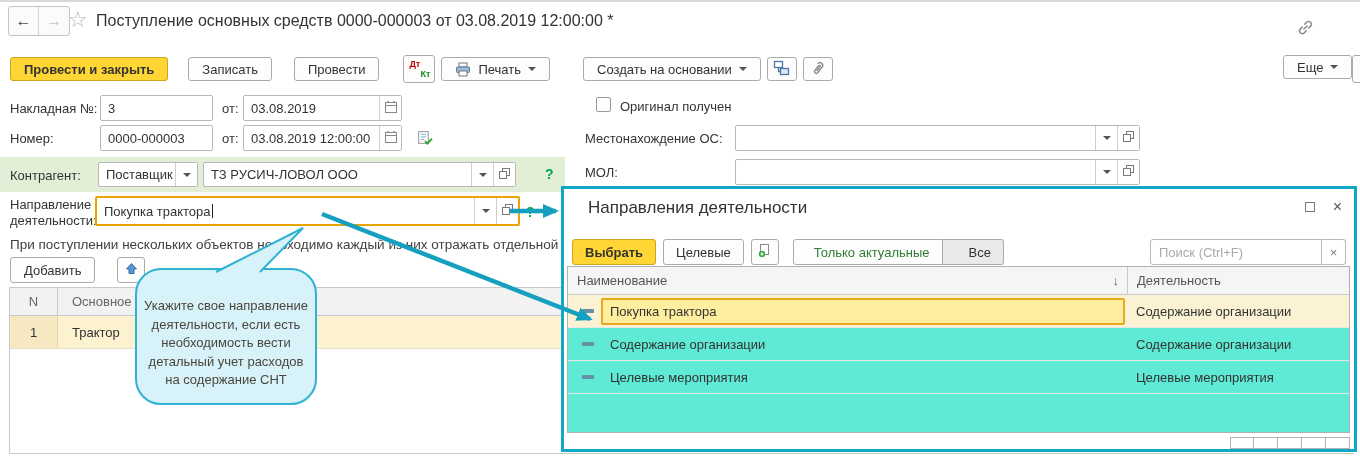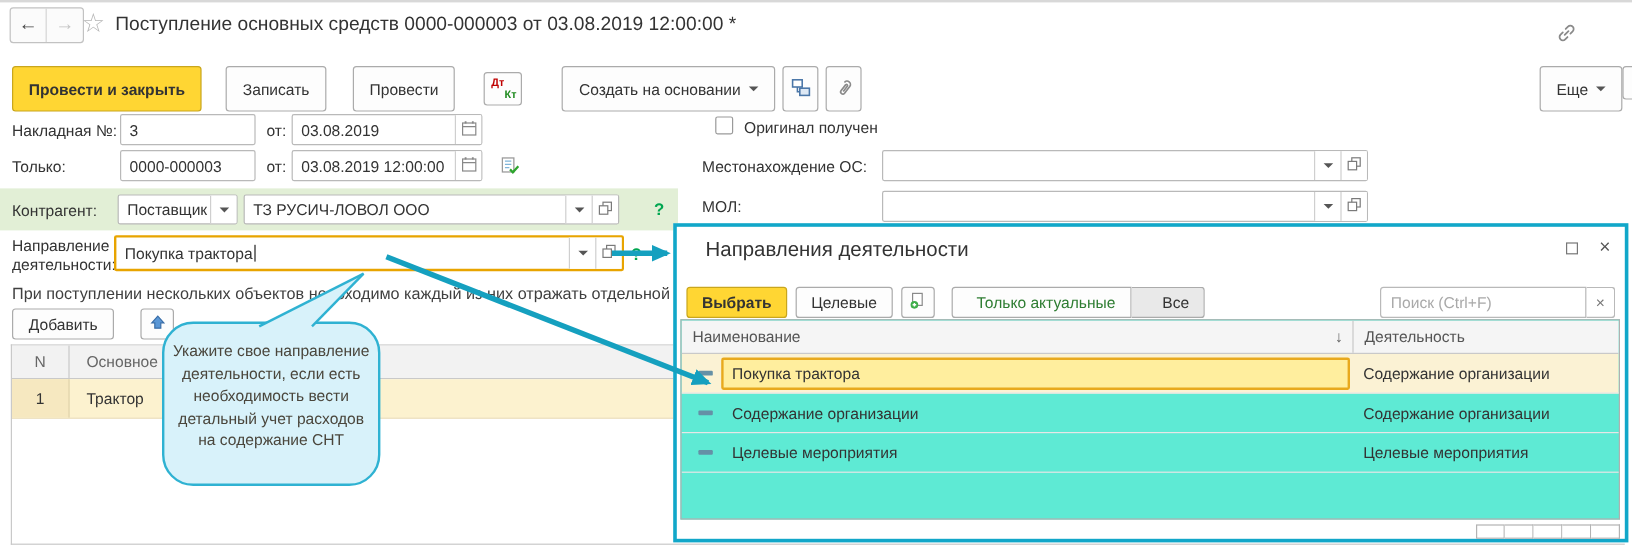--- a/index.html
+++ b/index.html
@@ -12,21 +12,21 @@
   .navgroup { position:absolute; left:8px; top:6px; display:flex; border:1px solid #c2c2c2; border-radius:3px; background:#fbfbfb; }
   .navbtn { width:30px; height:28px; display:flex; align-items:center; justify-content:center; font-size:16px; }
   .navbtn.back { color:#444; border-right:1px solid #d5d5d5; }
   .navbtn.fwd { color:#c3c3c3; }
   .star { position:absolute; left:68px; top:8px; font-size:22px; color:#b5b5b5; line-height:24px; }
   .doc-title { position:absolute; left:96px; top:12px; font-size:16px; color:#333; white-space:nowrap; }
   .linkicon { position:absolute; left:1296px; top:18px; }
 
   
   .cmdbar { position:absolute; left:10px; top:55px; display:flex; align-items:center; }
-  .btn { height:38px; display:inline-flex; align-items:center; padding:0 13px; background:#fdfdfd; border:1px solid #ababab; border-radius:3px; color:#333; white-space:nowrap; }
+  .btn { height:24px; display:inline-flex; align-items:center; padding:0 13px; background:#fdfdfd; border:1px solid #ababab; border-radius:3px; color:#333; white-space:nowrap; }
   .btn-yellow { background:#FFD633; border-color:#c9a61d; font-weight:bold; }
   .ibtn { width:30px; padding:0; justify-content:center; }
   .cd { width:0; height:0; border-left:4px solid transparent; border-right:4px solid transparent; border-top:4px solid #555; display:inline-block; margin-left:7px; }
   .dtkt { position:relative; width:32px; height:28px; font-size:9px; font-weight:bold; }
   .dtkt .dt { position:absolute; left:5px; top:3px; color:#c00000; }
   .dtkt .kt { position:absolute; right:4px; bottom:3px; color:#1e8a1e; }
   .micon { margin-right:7px; display:inline-flex; }
   .more-btn { position:absolute; left:1283px; top:55px; }
   .sliver-btn { position:absolute; left:1352px; top:55px; width:30px; height:28px; background:#fdfdfd; border:1px solid #ababab; border-radius:3px; }
 
@@ -46,21 +46,21 @@
   
   .items-toolbar-btn { position:absolute; top:257px; height:26px; }
   .itable { position:absolute; left:9px; top:287px; width:1345px; height:167px; border:1px solid #c9c9c9; border-right:none; background:#fff; }
   .itable .hrow { display:flex; height:28px; background:#f2f2f2; border-bottom:1px solid #c9c9c9; color:#666; align-items:center; }
   .itable .ncol { width:48px; text-align:center; border-right:1px solid #c9c9c9; align-self:stretch; display:flex; align-items:center; justify-content:center; }
   .itable .acol { flex:1; padding-left:14px; }
   .itable .drow { display:flex; height:33px; align-items:center; background:#FCF2CF; border-bottom:1px solid #eadfc0; }
   .itable .drow .ncol { background:#F6E8C0; border-right:1px solid #e0d3ab; }
 
   
-  .callout { position:absolute; left:135px; top:268px; width:182px; height:137px; background:#D8F2FA; border:2px solid #2FB2D2; border-radius:26px; z-index:25; display:flex; align-items:flex-start; justify-content:center; }
+  .callout { position:absolute; left:135px; top:268px; width:182px; height:137px; background:#D8F2FA; border:2px solid #2FB2D2; border-radius:26px; z-index:25; display:flex; align-items:center; justify-content:center; }
   .callout .ctext { margin-top:14px; width:170px; text-align:center; color:#4a463c; font-size:13px; line-height:18.5px; }
   .callout-tail { position:absolute; left:200px; top:226px; z-index:26; }
 
   
   .popup { position:absolute; left:561px; top:186px; width:796px; height:266px; background:#fff; border:3px solid #11A7C9; z-index:10; }
   .popup-title { position:absolute; left:10px; top:9px; font-size:17px; color:#333;margin-left:14px; }
   .winbtns { position:absolute; right:12px; top:12px; display:flex; gap:18px; align-items:center; }
   .maxbox { width:10px; height:10px; border:1.5px solid #777; }
   .closex { font-size:16px; color:#555; line-height:12px; }
   .popup-toolbar { position:absolute; left:8px; right:8px; top:42px; height:42px; display:flex; align-items:center; }
@@ -116,20 +116,31 @@
     <div class="btn" style="margin-left:20px">
         <span>Записать</span>
       </div>
     <div class="btn" style="margin-left:22px">
         <span>Провести</span>
       </div>
     <div class="btn dtkt" style="margin-left:24px">
       <span class="dt">Дт</span>
       <span class="kt">Кт</span>
     </div>
+    <div class="btn" style="margin-left:6px">
+      <span class="micon">
+          <svg width="16" height="15" viewBox="0 0 16 15">
+            <rect x="4" y="1" width="8" height="4" fill="#fff" stroke="#777"></rect>
+            <rect x="1.5" y="5" width="13" height="5.5" rx="1" fill="#9DB8D9" stroke="#5578A8"></rect>
+            <rect x="4" y="9" width="8" height="5" fill="#fff" stroke="#777"></rect>
+          </svg>
+        </span>
+      <span>Печать</span>
+        <span class="cd"></span>
+    </div>
     <div class="btn" style="margin-left:33px">
       <span>Создать на основании</span>
         <span class="cd"></span>
     </div>
     <div class="btn ibtn" style="margin-left:6px">
       <span><svg width="17" height="16" viewBox="0 0 17 16">
             <rect x="1.5" y="1.5" width="8" height="6" fill="#fff" stroke="#4A76A8" stroke-width="1.3"></rect>
             <rect x="7.5" y="8.5" width="8" height="6" fill="#DDE8F4" stroke="#4A76A8" stroke-width="1.3"></rect>
             <path d="M5.5 7.5 v4 h2" fill="none" stroke="#4A76A8" stroke-width="1.3"></path>
           </svg></span>
@@ -156,21 +167,21 @@
     <div class="seg">
         <span><svg width="14" height="14" viewBox="0 0 14 14">
             <rect x="1.5" y="2.5" width="11" height="10" fill="#fff" stroke="#888"></rect>
             <line x1="1.5" y1="5.5" x2="12.5" y2="5.5" stroke="#888"></line>
             <line x1="4" y1="1" x2="4" y2="3" stroke="#888" stroke-width="1.5"></line>
             <line x1="10" y1="1" x2="10" y2="3" stroke="#888" stroke-width="1.5"></line>
           </svg></span>
       </div>
   </div>
 
-  <div class="lbl" style="left:10px; top:131px">Только:</div>
+  <div class="lbl" style="left:10px; top:131px">Номер:</div>
   <div class="field" style="left:100px; top:125px; width:113px">
     <div class="ftext">0000-000003</div>
   </div>
   <div class="lbl" style="left:222px; top:131px">от:</div>
   <div class="field" style="left:243px; top:125px; width:159px">
     <div class="ftext">03.08.2019 12:00:00</div>
     <div class="seg">
         <span><svg width="14" height="14" viewBox="0 0 14 14">
             <rect x="1.5" y="2.5" width="11" height="10" fill="#fff" stroke="#888"></rect>
             <line x1="1.5" y1="5.5" x2="12.5" y2="5.5" stroke="#888"></line>

